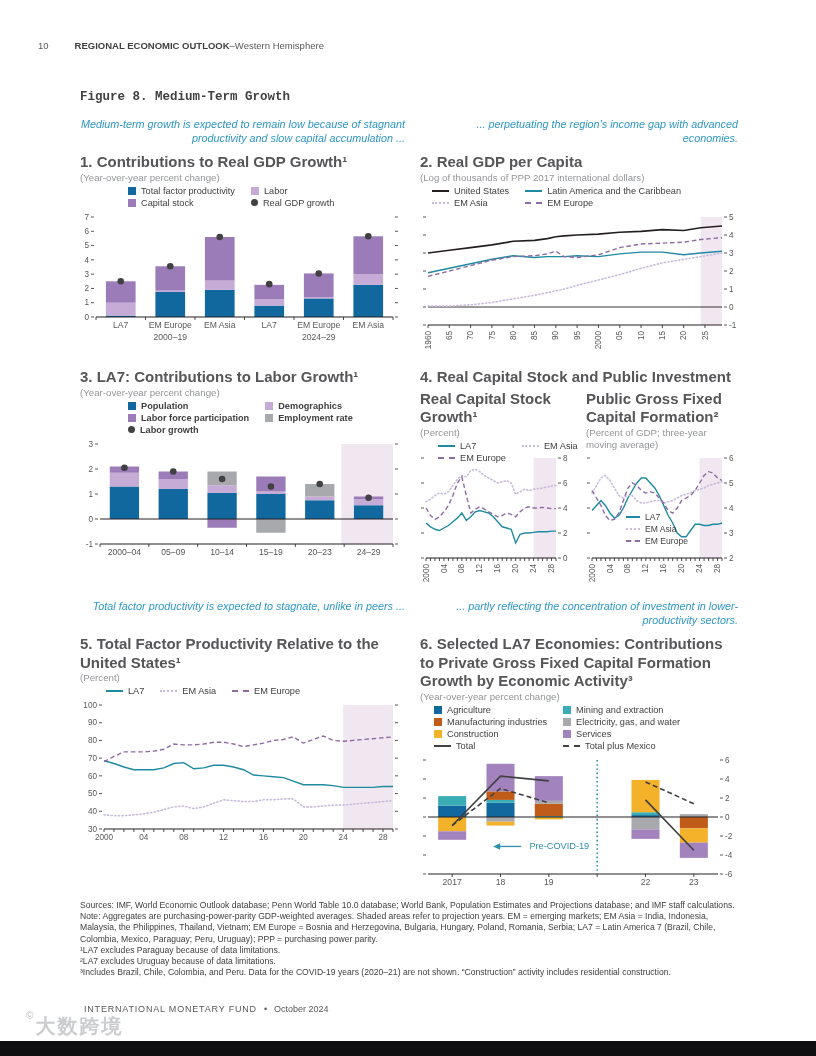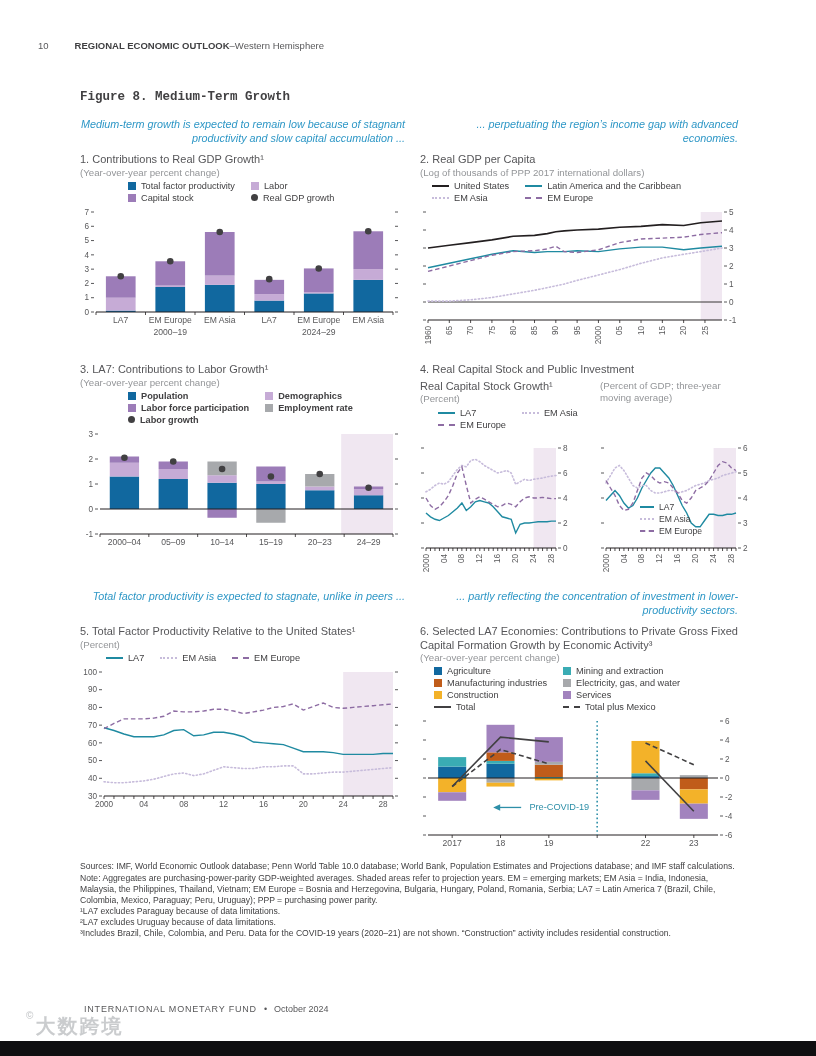--- a/index.html
+++ b/index.html
@@ -5,29 +5,29 @@
   html,body{margin:0;padding:0;}
   body{width:816px;height:1056px;position:relative;background:#ffffff;
        font-family:"Liberation Sans",sans-serif;color:#414042;overflow:hidden;}
   .hdr{position:absolute;top:40px;left:38px;display:flex;gap:26px;font-size:9.5px;color:#58585a;align-items:baseline;}
   .hdr .bold{font-weight:bold;color:#3f3f41;}
   .content{position:absolute;left:80px;top:90px;width:658px;}
   .figtitle{font-size:12.5px;font-weight:bold;color:#414042;margin-bottom:13px;font-family:Liberation Mono, monospace;}
   .cols{display:grid;grid-template-columns:325px 318px;column-gap:15px;}
   .mb{margin-bottom:7px;}
   .intro{font-style:italic;color:#2e97c6;font-size:10.8px;line-height:1.3;margin-bottom:8px;text-align:right;}
-  .p-title{font-weight:normal;color:#565659;font-size:11px;line-height:1.25;}
+  .p-title{font-weight:bold;color:#565659;font-size:15px;line-height:1.25;}
   .p-sub{color:#939598;font-size:9.7px;line-height:1.25;margin-bottom:2px;}
   .lg{display:grid;justify-content:start;column-gap:16px;row-gap:2px;font-size:9.2px;color:#414042;margin:2px 0 3px 0;}
   .lgi{display:flex;align-items:center;gap:5px;white-space:nowrap;}
   .sw-sq{width:8px;height:8px;flex:none;}
   .sw-dot{width:7px;height:7px;border-radius:50%;flex:none;}
   .sw-line{width:17px;height:0;border-top:2px solid #414042;flex:none;}
   svg{display:block;overflow:visible;font-family:"Liberation Sans",sans-serif;}
-  .c4grid{display:grid;grid-template-columns:152px 152px;column-gap:28px;margin-top:3px;}
+  .c4grid{display:grid;grid-template-columns:152px 152px;column-gap:14px;margin-top:3px;}
   .c4head{height:62px;}
   .relwrap{position:relative;}
   .inset{position:absolute;left:40px;top:60px;display:grid;row-gap:2px;font-size:8.6px;color:#414042;}
   .inset .sw-line{width:14px;}
   .notes{font-size:8.6px;line-height:1.3;color:#414042;margin-top:10px;}
   .footer{position:absolute;left:84px;top:1004px;font-size:9px;color:#58585a;display:flex;gap:7px;align-items:baseline;}
   .footer .imf{letter-spacing:.09em;}
   .wm{position:absolute;left:26px;top:1013px;color:#caccce;font-size:20px;font-weight:bold;
       display:flex;align-items:flex-start;gap:2px;letter-spacing:2px;}
   .wm .badge{font-size:10px;margin-top:-3px;letter-spacing:0;}
@@ -385,20 +385,21 @@
               <text transform="translate(98.2551724137931,112) rotate(-90)" text-anchor="end" font-size="8.2" fill="#58585a">20</text>
               <text transform="translate(116.18620689655172,112) rotate(-90)" text-anchor="end" font-size="8.2" fill="#58585a">24</text>
               <text transform="translate(134.11724137931034,112) rotate(-90)" text-anchor="end" font-size="8.2" fill="#58585a">28</text>
               <path d="M6.0,71.0 L10.5,74.8 L15.0,77.3 L19.4,78.5 L23.9,76.0 L28.4,73.5 L32.9,69.8 L37.4,66.0 L41.9,61.0 L46.3,68.5 L50.8,64.8 L55.3,59.8 L59.8,58.5 L64.3,59.8 L68.8,61.0 L73.2,64.8 L77.7,69.8 L82.2,74.8 L86.7,76.0 L91.2,77.3 L95.7,91.0 L100.1,82.3 L104.6,81.0 L109.1,81.0 L113.6,80.4 L118.1,79.8 L122.6,79.8 L127.0,79.8 L131.5,79.1 L136.0,79.1" fill="none" stroke="#1f8aa1" stroke-width="1.4"></path>
               <path d="M6.0,49.8 L10.5,47.3 L15.0,43.5 L19.4,41.0 L23.9,42.3 L28.4,39.8 L32.9,33.5 L37.4,27.3 L41.9,23.5 L46.3,24.8 L50.8,18.5 L55.3,17.3 L59.8,19.7 L64.3,23.5 L68.8,26.0 L73.2,28.5 L77.7,31.0 L82.2,29.8 L86.7,28.5 L91.2,31.0 L95.7,42.3 L100.1,39.8 L104.6,37.3 L109.1,38.5 L113.6,37.3 L118.1,36.6 L122.6,36.0 L127.0,34.8 L131.5,34.1 L136.0,33.5" fill="none" stroke="#c7bcdb" stroke-width="1.6" stroke-dasharray="1.2,2.4" stroke-linecap="round"></path>
               <path d="M6.0,56.0 L10.5,63.5 L15.0,67.3 L19.4,64.8 L23.9,59.8 L28.4,53.5 L32.9,43.5 L37.4,31.0 L41.9,24.8 L46.3,43.5 L50.8,61.0 L55.3,57.2 L59.8,54.8 L64.3,57.2 L68.8,59.8 L73.2,62.3 L77.7,64.8 L82.2,63.5 L86.7,61.0 L91.2,62.3 L95.7,64.8 L100.1,59.8 L104.6,56.0 L109.1,54.8 L113.6,56.0 L118.1,56.0 L122.6,55.4 L127.0,56.0 L131.5,56.6 L136.0,56.6" fill="none" stroke="#8d6ca3" stroke-width="1.4" stroke-dasharray="4.5,2.8"></path>
             </svg>
         </div>
         <div>
           <div class="c4head">
+            <div class="p-title">Public Gross Fixed Capital Formation²</div>
             <div class="p-sub">(Percent of GDP; three-year moving average)</div>
           </div>
           <div class="relwrap">
             <svg id="c4b" width="152" height="140" viewBox="0 0 152 140">
                 <rect x="113.58620689655173" y="6" width="22.41379310344827" height="100" fill="#f0e7f1"></rect>
                 <line x1="1" x2="4" y1="106" y2="106" stroke="#58585a" stroke-width="1"></line>
                 <line x1="138" x2="141" y1="106" y2="106" stroke="#58585a" stroke-width="1"></line>
                 <text y="108.7" font-size="8.2" fill="#58585a" x="143" text-anchor="start">2</text>
                 <line x1="1" x2="4" y1="81" y2="81" stroke="#58585a" stroke-width="1"></line>
                 <line x1="138" x2="141" y1="81" y2="81" stroke="#58585a" stroke-width="1"></line>

